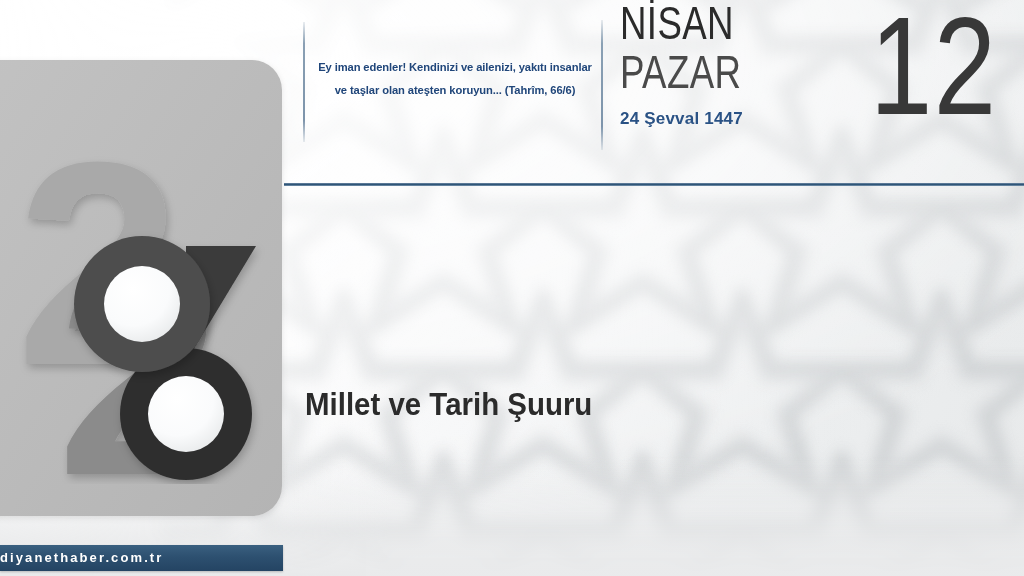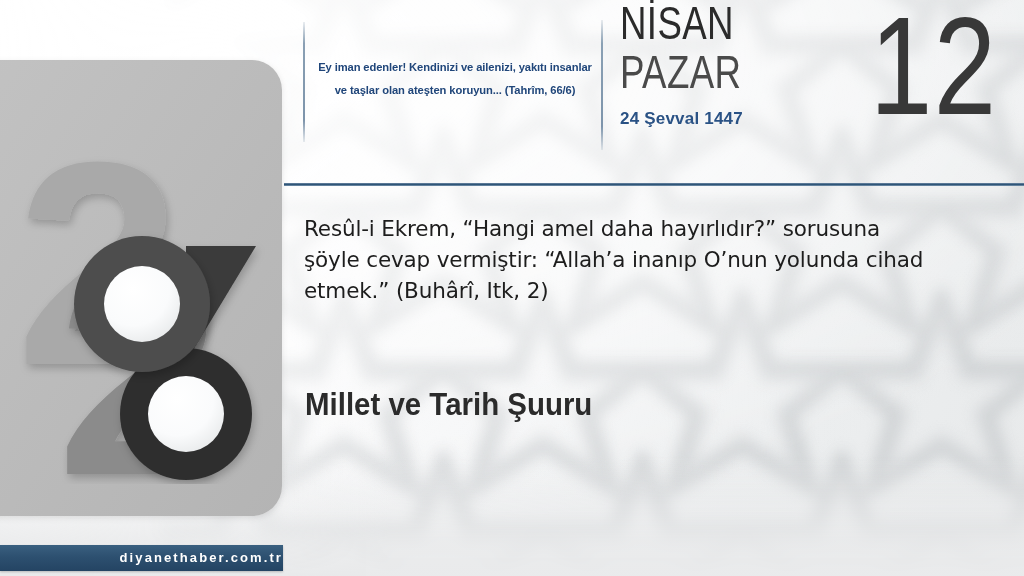--- a/index.html
+++ b/index.html
@@ -172,21 +172,21 @@
     position: absolute;
     left: 0;
     top: 545px;
     width: 283px;
     height: 26px;
     background: linear-gradient(180deg, #3a6080 0%, #2d5070 45%, #244463 100%);
     box-shadow: 0 1px 2px rgba(0,0,0,.22);
   }
   .footer-bar span {
     display: block;
-    text-align: right;
+    text-align: left;
     color: #ffffff;
     font-size: 13px;
     font-weight: bold;
     letter-spacing: 2.1px;
     line-height: 26px;
   }
 </style>
 </head>
 <body>
 
@@ -284,20 +284,19 @@
   <div class="date-block">
     <div class="month">NİSAN</div>
     <div class="weekday">PAZAR</div>
     <div class="hijri">24 Şevval 1447</div>
   </div>
 
   <div class="day-number">12</div>
 
   <div class="rule-h"></div>
 
-  <div class="quote">Resûl-i Ekrem, “Hangi amel daha hayırlıdır?” sorusuna şöyle cevap vermiştir: “Allah’a inanıp O’nun yolunda cihad etmek.” (Buhârî, Itk, 2)</div>
   <div class="headline">Millet ve Tarih Şuuru</div>
 
   <div class="footer-bar">
     <span>diyanethaber.com.tr</span>
   </div>
 
 </div>
 
 </body></html>

